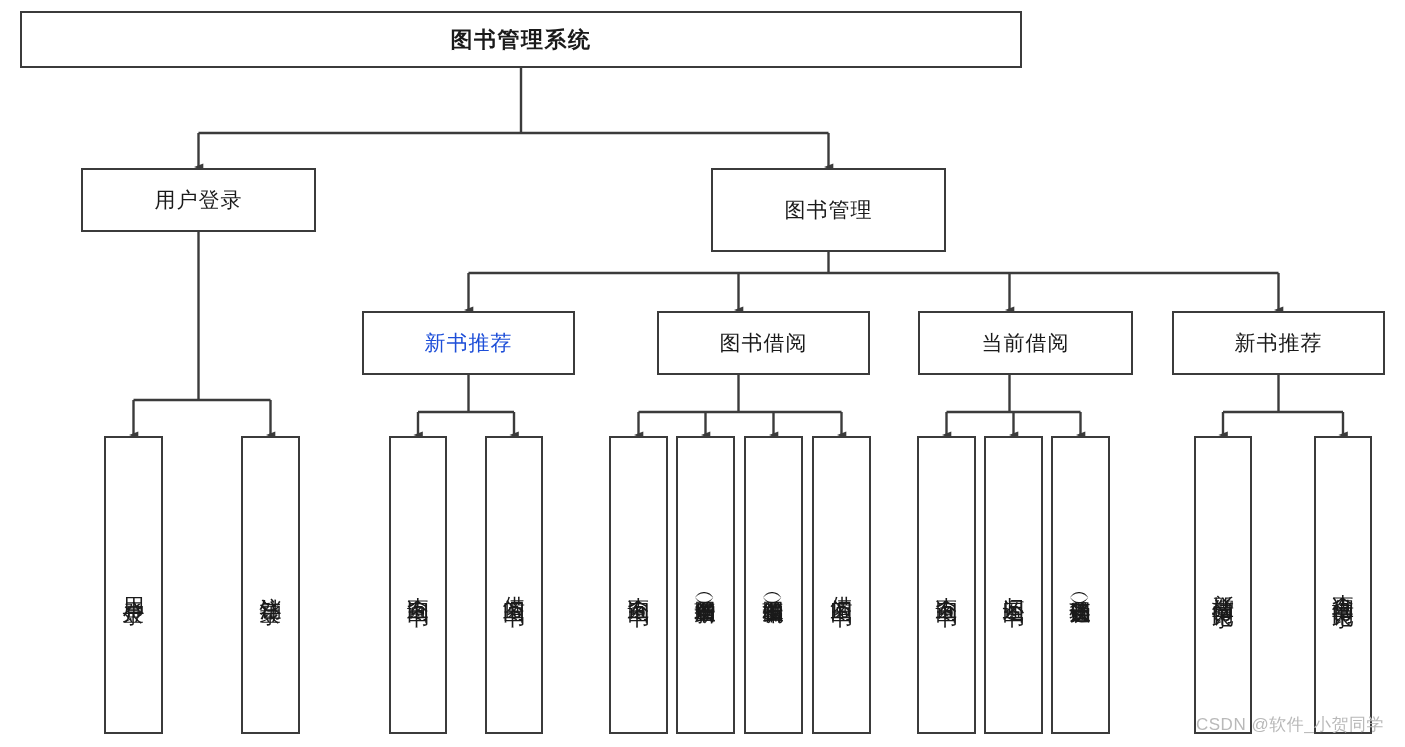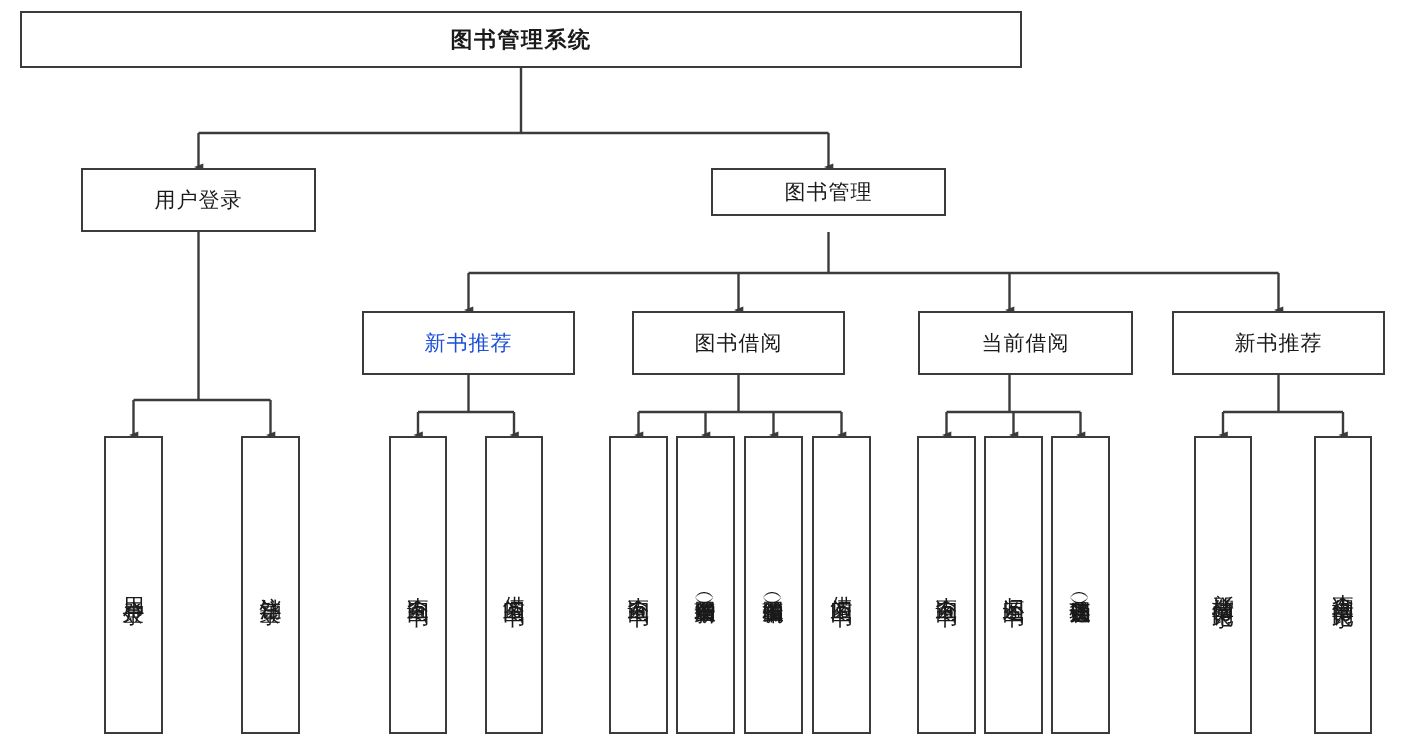--- a/index.html
+++ b/index.html
@@ -127,27 +127,27 @@
       </g>
   </svg>
 
   <div id="nodes-layer">
       <div class="node-box horizontal root" style="left: 20px; top: 11px; width: 1002px; height: 57px; border-color: rgb(59, 59, 59); background: rgb(255, 255, 255); font-weight: bold;">
         <span class="node-label" style="color: rgb(26, 26, 26);">图书管理系统</span>
       </div>
       <div class="node-box horizontal" style="left: 81px; top: 168px; width: 235px; height: 64px; border-color: rgb(59, 59, 59); background: rgb(255, 255, 255);">
         <span class="node-label" style="color: rgb(26, 26, 26);">用户登录</span>
       </div>
-      <div class="node-box horizontal" style="left: 711px; top: 168px; width: 235px; height: 48px; border-color: rgb(59, 59, 59); background: rgb(255, 255, 255);">
+      <div class="node-box horizontal" style="left: 711px; top: 168px; width: 235px; height: 84px; border-color: rgb(59, 59, 59); background: rgb(255, 255, 255);">
         <span class="node-label" style="color: rgb(26, 26, 26);">图书管理</span>
       </div>
       <div class="node-box horizontal" style="left: 362px; top: 311px; width: 213px; height: 64px; border-color: rgb(59, 59, 59); background: rgb(255, 255, 255);">
         <span class="node-label" style="color: #1d4ed8;">新书推荐</span>
       </div>
-      <div class="node-box horizontal" style="left: 632px; top: 311px; width: 213px; height: 64px; border-color: rgb(59, 59, 59); background: rgb(255, 255, 255);">
+      <div class="node-box horizontal" style="left: 657px; top: 311px; width: 213px; height: 64px; border-color: rgb(59, 59, 59); background: rgb(255, 255, 255);">
         <span class="node-label" style="color: rgb(26, 26, 26);">图书借阅</span>
       </div>
       <div class="node-box horizontal" style="left: 918px; top: 311px; width: 215px; height: 64px; border-color: rgb(59, 59, 59); background: rgb(255, 255, 255);">
         <span class="node-label" style="color: rgb(26, 26, 26);">当前借阅</span>
       </div>
       <div class="node-box horizontal" style="left: 1172px; top: 311px; width: 213px; height: 64px; border-color: rgb(59, 59, 59); background: rgb(255, 255, 255);">
         <span class="node-label" style="color: rgb(26, 26, 26);">新书推荐</span>
       </div>
       <div class="node-box vertical" style="left: 104px; top: 436px; width: 59px; height: 298px; border-color: rgb(59, 59, 59); background: rgb(255, 255, 255);">
         <span class="node-label" style="color: rgb(26, 26, 26);">用户登录</span>
@@ -183,13 +183,14 @@
         <span class="node-label" style="color: rgb(26, 26, 26);">确认归还（管理员）</span>
       </div>
       <div class="node-box vertical" style="left: 1194px; top: 436px; width: 58px; height: 298px; border-color: rgb(59, 59, 59); background: rgb(255, 255, 255);">
         <span class="node-label" style="color: rgb(26, 26, 26);">新增借阅记录</span>
       </div>
       <div class="node-box vertical" style="left: 1314px; top: 436px; width: 58px; height: 298px; border-color: rgb(59, 59, 59); background: rgb(255, 255, 255);">
         <span class="node-label" style="color: rgb(26, 26, 26);">查询借阅记录</span>
       </div>
     </div>
 
+  <div id="watermark" style="left: 1196px; top: 713px; color: rgb(185, 185, 185);">CSDN @软件_小贺同学</div>
 </div>
 
 </body></html>

